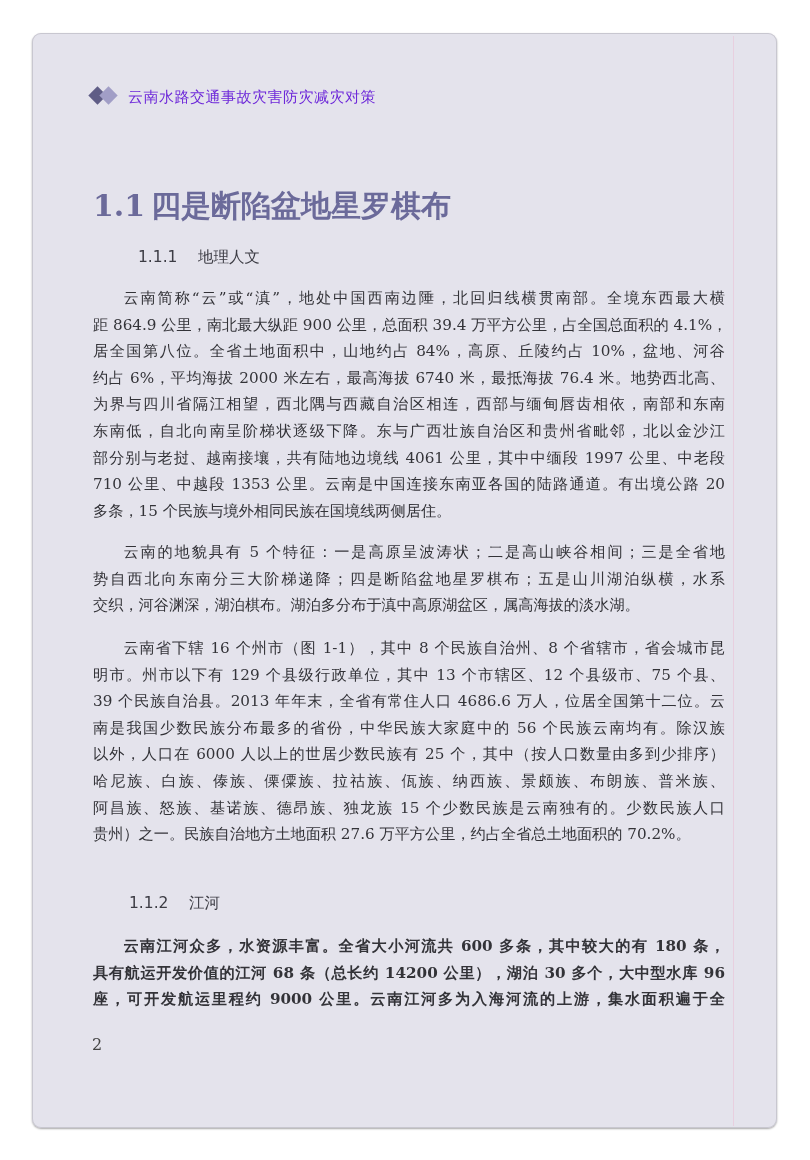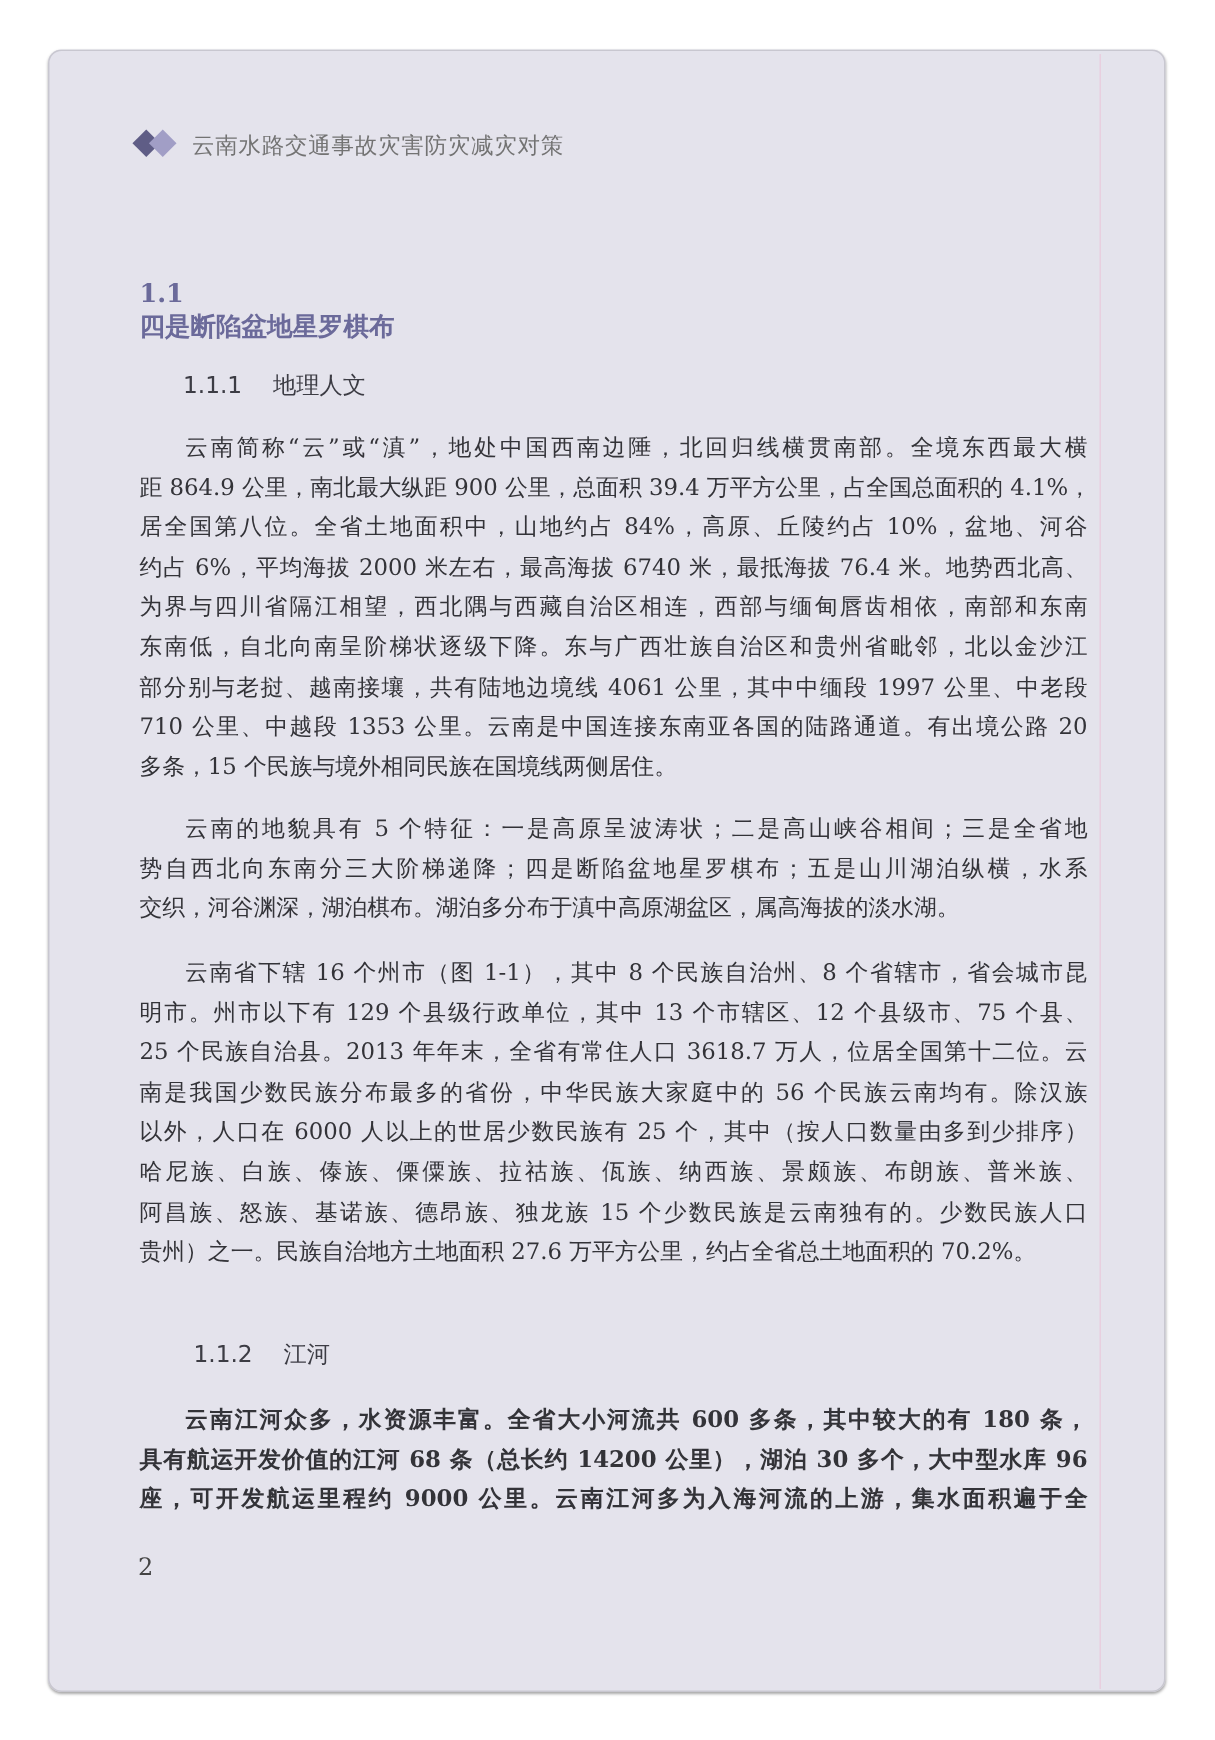--- a/index.html
+++ b/index.html
@@ -27,29 +27,29 @@
   .diamond {
     position: absolute; top: 3px;
     width: 13px; height: 13px;
     transform: rotate(45deg);
   }
   .diamond.d1 { left: 3px; background: #5f5d86; }
   .diamond.d2 { left: 14px; background: #a19ec6; }
   .header-title {
     font-family: "DejaVu Sans", "Liberation Sans", sans-serif;
     font-size: 15px;
-    color: #737373;
+    color: #6d28d9;
     letter-spacing: 0.5px;
   }
   .h1 {
     position: absolute;
     left: 93px; top: 186px;
-    font-size: 17px; font-weight: bold;
+    font-size: 30px; font-weight: bold;
     color: #6b6a9a;
-    display: flex; align-items: baseline; flex-direction: column;
+    display: flex; align-items: baseline;
   }
   .h1 .num { width: 58px; }
   .h2 {
     position: absolute;
     font-family: "DejaVu Sans", "Liberation Sans", sans-serif;
     font-size: 15.5px;
     color: #3c3c44;
     display: flex; align-items: baseline;
   }
   .h2 .num { width: 60px; }
@@ -86,21 +86,21 @@
     <div class="diamond d2"></div>
   </div>
   <span class="header-title">云南水路交通事故灾害防灾减灾对策</span>
 </div>
 
 <div class="h1">
   <span class="num">1.1</span>
   <span>四是断陷盆地星罗棋布</span>
 </div>
 
-<div class="h2" style="left:122px; top:247px;justify-content:flex-end;">
+<div class="h2" style="left:138px; top:247px;justify-content:flex-end;">
   <span class="num">1.1.1</span>
   <span>地理人文</span>
 </div>
 
 <div class="para" style="top:285px;">
   <span class="line first">云南简称“云”或“滇”，地处中国西南边陲，北回归线横贯南部。全境东西最大横</span>
   <span class="line">距 864.9 公里，南北最大纵距 900 公里，总面积 39.4 万平方公里，占全国总面积的 4.1%，</span>
   <span class="line">居全国第八位。全省土地面积中，山地约占 84%，高原、丘陵约占 10%，盆地、河谷</span>
   <span class="line">约占 6%，平均海拔 2000 米左右，最高海拔 6740 米，最抵海拔 76.4 米。地势西北高、</span>
   <span class="line">为界与四川省隔江相望，西北隅与西藏自治区相连，西部与缅甸唇齿相依，南部和东南</span>
@@ -112,21 +112,21 @@
 
 <div class="para" style="top:524px;margin-top:15px;">
   <span class="line first">云南的地貌具有 5 个特征：一是高原呈波涛状；二是高山峡谷相间；三是全省地</span>
   <span class="line">势自西北向东南分三大阶梯递降；四是断陷盆地星罗棋布；五是山川湖泊纵横，水系</span>
   <span class="line last">交织，河谷渊深，湖泊棋布。湖泊多分布于滇中高原湖盆区，属高海拔的淡水湖。</span>
 </div>
 
 <div class="para" style="top:604px;margin-top:31px;">
   <span class="line first">云南省下辖 16 个州市（图 1-1），其中 8 个民族自治州、8 个省辖市，省会城市昆</span>
   <span class="line">明市。州市以下有 129 个县级行政单位，其中 13 个市辖区、12 个县级市、75 个县、</span>
-  <span class="line">25 个民族自治县。2013 年年末，全省有常住人口 3618.7 万人，位居全国第十二位。云</span>
+  <span class="line">39 个民族自治县。2013 年年末，全省有常住人口 4686.6 万人，位居全国第十二位。云</span>
   <span class="line">南是我国少数民族分布最多的省份，中华民族大家庭中的 56 个民族云南均有。除汉族</span>
   <span class="line">以外，人口在 6000 人以上的世居少数民族有 25 个，其中（按人口数量由多到少排序）</span>
   <span class="line">哈尼族、白族、傣族、傈僳族、拉祜族、佤族、纳西族、景颇族、布朗族、普米族、</span>
   <span class="line">阿昌族、怒族、基诺族、德昂族、独龙族 15 个少数民族是云南独有的。少数民族人口</span>
   <span class="line last">贵州）之一。民族自治地方土地面积 27.6 万平方公里，约占全省总土地面积的 70.2%。</span>
 </div>
 
 <div class="h2" style="left:129px; top:893px;">
   <span class="num">1.1.2</span>
   <span>江河</span>

